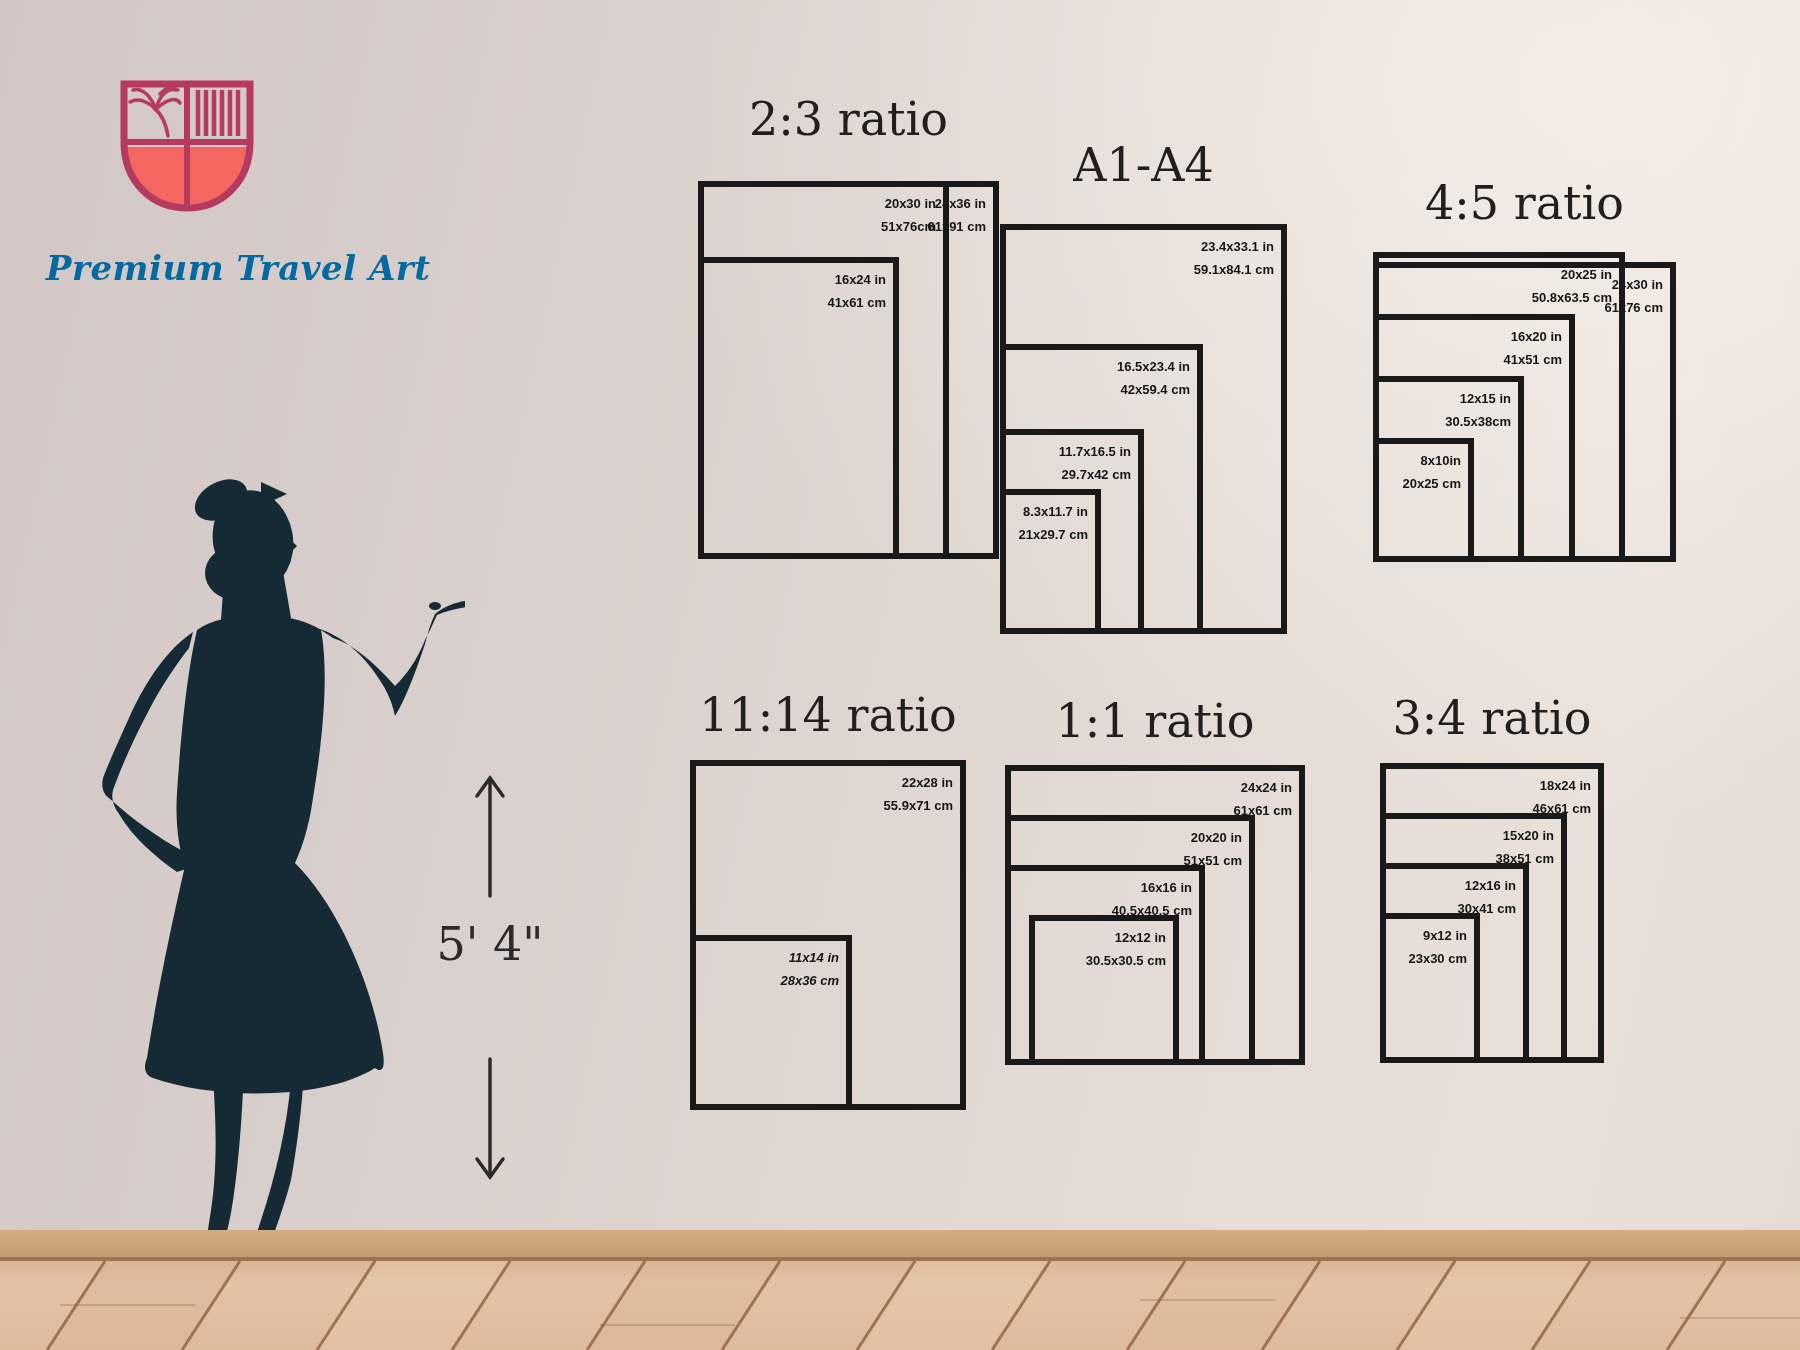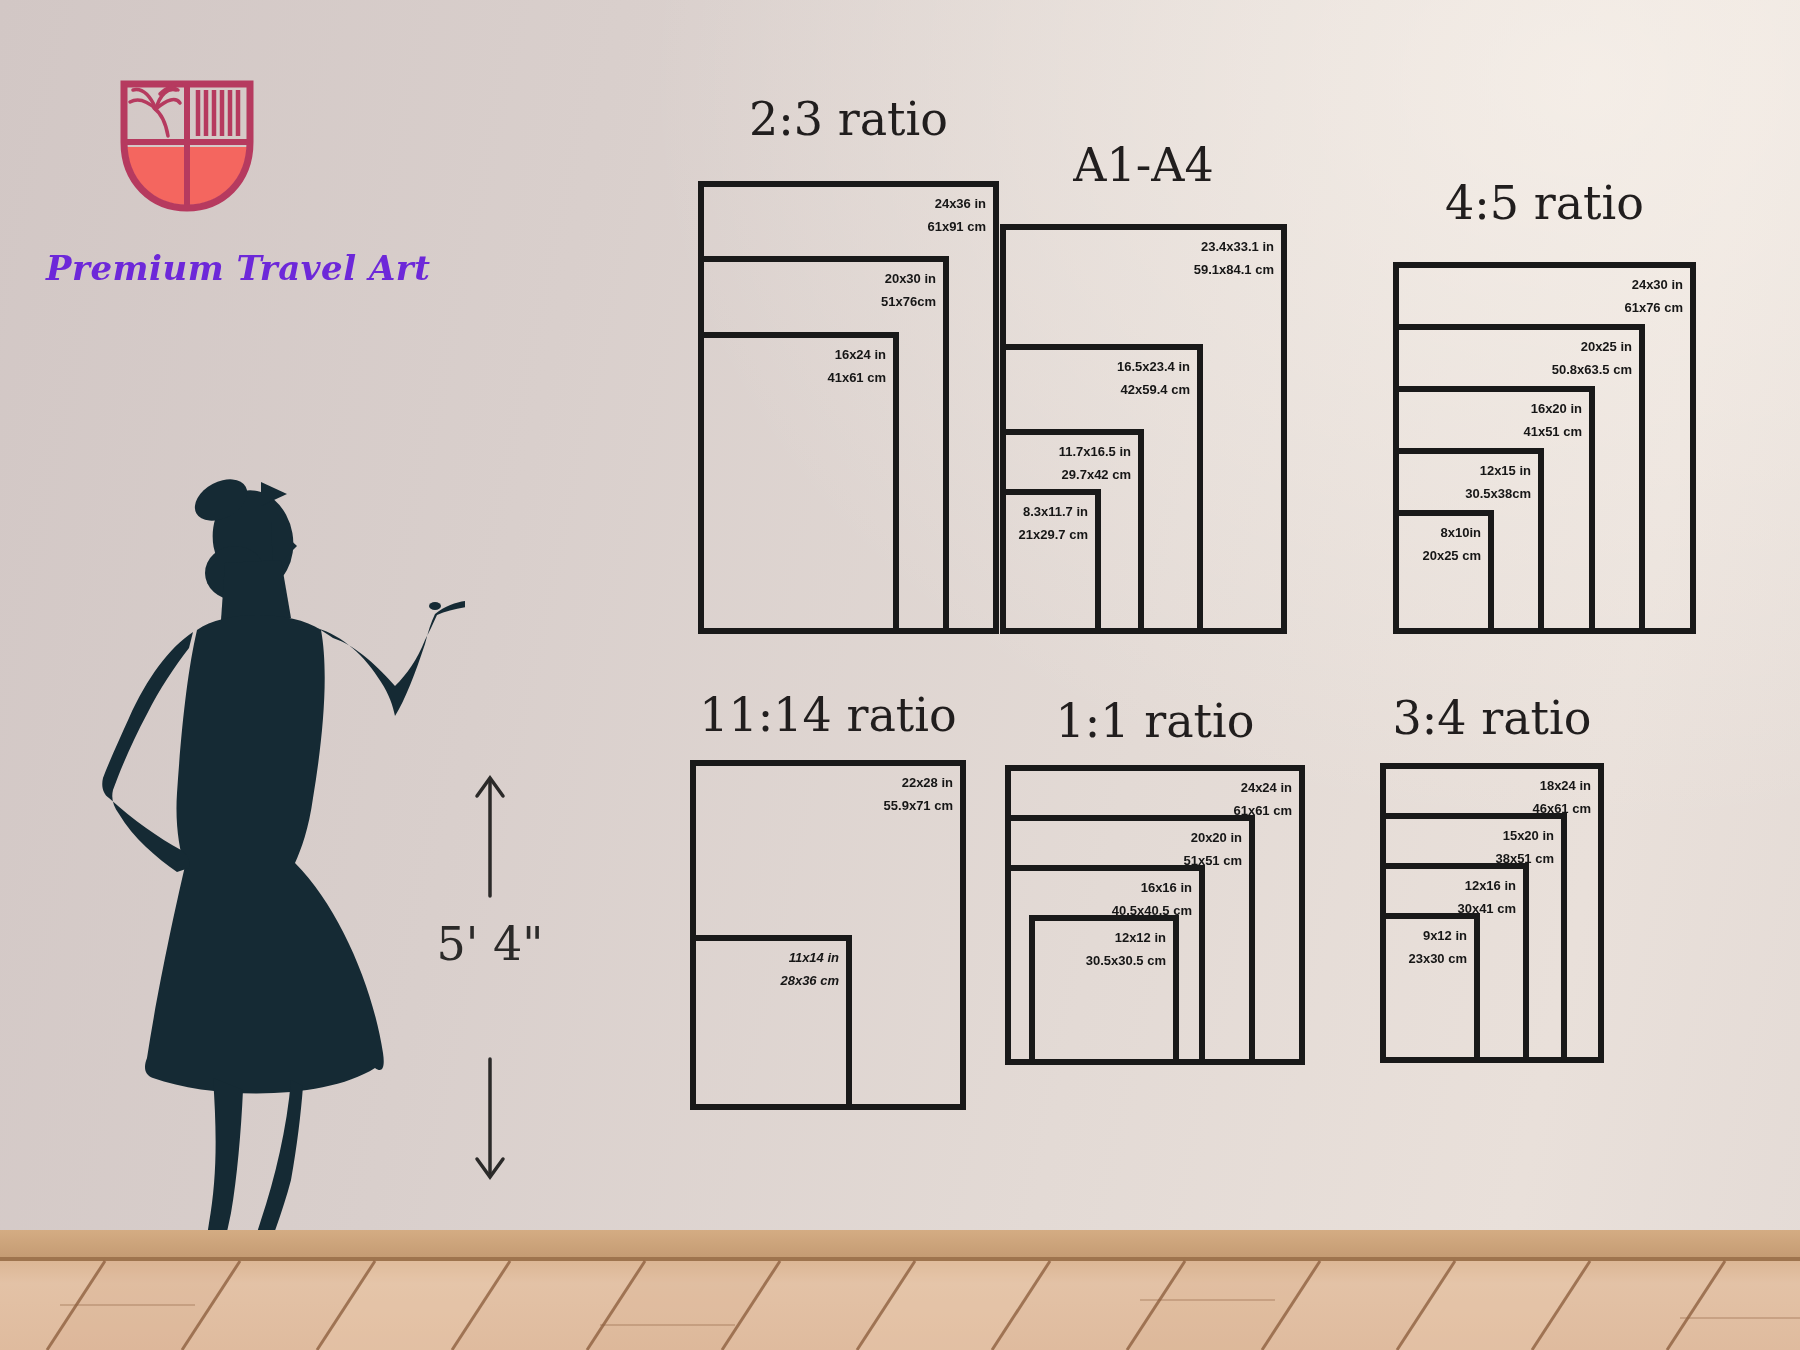--- a/index.html
+++ b/index.html
@@ -57,21 +57,21 @@
   }
   
   .brand-name{
     position:absolute;
     left:46px;top:248px;
     width:300px;
     font-family:"DejaVu Serif","Liberation Serif",serif;
     font-style:italic;
     font-weight:bold;
     font-size:34px;
-    color:#6d28d9;
+    color:#0369a1;
     letter-spacing:.5px;
     white-space:nowrap;
   }
   svg{display:block;}
 </style>
 </head>
 <body>
 
 <svg style="position:absolute;left:116px;top:78px;" width="142" height="136" viewBox="0 0 142 136">
   <path d="M11,69 H131 C129,103 104,127 71,127 C38,127 13,103 11,69 Z" fill="#f4665f"></path>
@@ -174,21 +174,21 @@
 <div class="height-text">
   <div>5' 4"</div>
 </div>
 <svg style="position:absolute;left:470px;top:1055px;" width="40" height="130" viewBox="0 0 40 130">
   <g stroke="#2b2a29" stroke-width="3.5" fill="none" stroke-linecap="round">
     <line x1="20" y1="4" x2="20" y2="120"></line>
     <path d="M7,104 L20,122 L33,104"></path>
   </g>
 </svg>
 
-<div class="chart" style="left:698px;top:181px;width:301px;height:453px;">
+<div class="chart" style="left:698px;top:181px;width:301px;height:378px;">
   <div class="chart-title" style="top:-95px;">2:3 ratio</div>
   <div class="size-label">
     <div>24x36 in</div>
       <div>61x91 cm</div>
   </div>
   <div class="frame" style="width:251px;height:378px;">
     <div class="size-label">
       <div>20x30 in</div>
         <div>51x76cm</div>
     </div>
@@ -220,21 +220,21 @@
       <div class="frame" style="width:101px;height:145px;">
         <div class="size-label">
           <div>8.3x11.7 in</div>
             <div>21x29.7 cm</div>
         </div>
       </div>
     </div>
   </div>
 </div>
 
-<div class="chart" style="left:1373px;top:262px;width:303px;height:372px;margin-left:20px;">
+<div class="chart" style="left:1373px;top:262px;width:303px;height:300px;">
   <div class="chart-title" style="top:-92px;">4:5 ratio</div>
   <div class="size-label">
     <div>24x30 in</div>
       <div>61x76 cm</div>
   </div>
   <div class="frame" style="width:252px;height:310px;">
     <div class="size-label">
       <div>20x25 in</div>
         <div>50.8x63.5 cm</div>
     </div>

